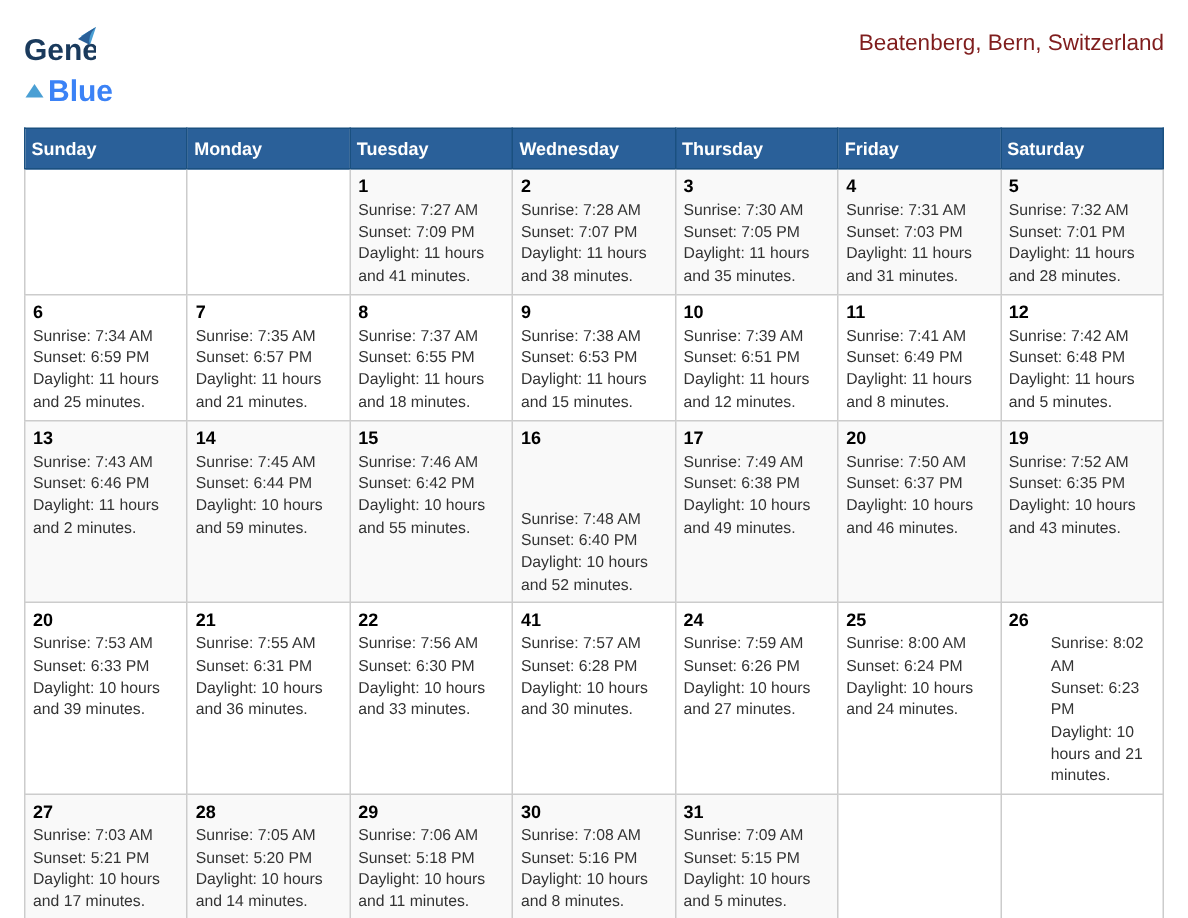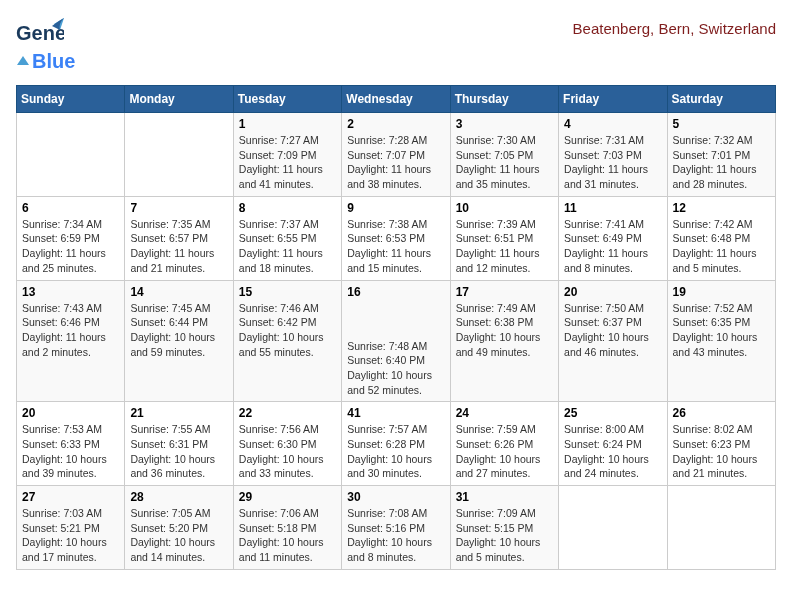--- a/index.html
+++ b/index.html
@@ -276,21 +276,21 @@
 Daylight: 10 hours and 27 minutes.</div>
         </td>
         <td>
           <span class="day-num">25</span>
           <div class="day-info" style="white-space: pre-line;">Sunrise: 8:00 AM
 Sunset: 6:24 PM
 Daylight: 10 hours and 24 minutes.</div>
         </td>
         <td>
           <span class="day-num">26</span>
-          <div class="day-info" style="white-space: pre-line;">Sunrise: 8:02 AM
+          <div class="day-info" style="white-space: pre-line; margin-left: 28px;">Sunrise: 8:02 AM
 Sunset: 6:23 PM
 Daylight: 10 hours and 21 minutes.</div>
         </td>
       </tr>
       <tr>
         <td>
           <span class="day-num">27</span>
           <div class="day-info" style="white-space: pre-line;">Sunrise: 7:03 AM
 Sunset: 5:21 PM
 Daylight: 10 hours and 17 minutes.</div>

